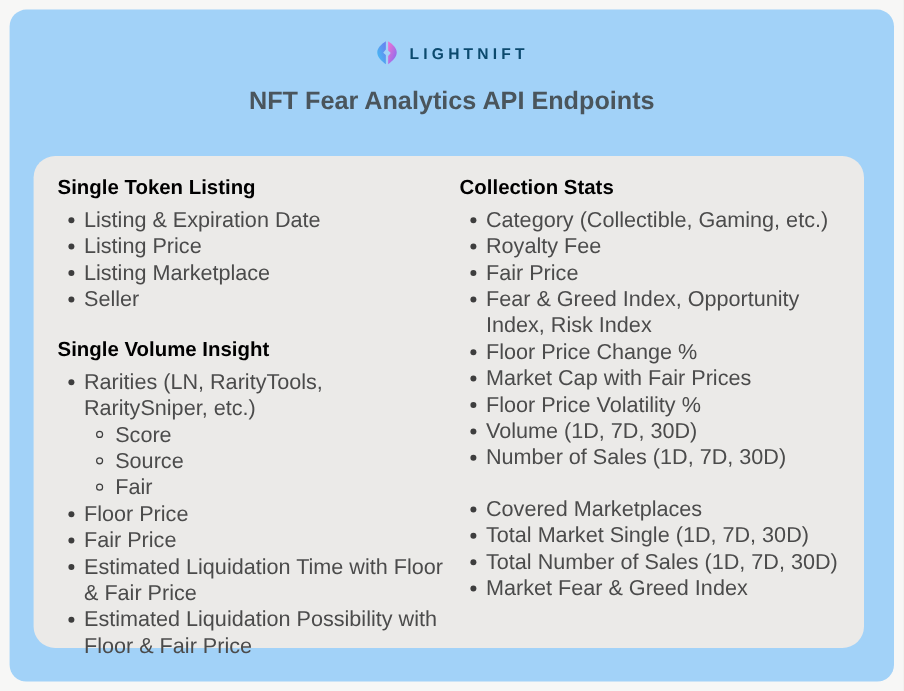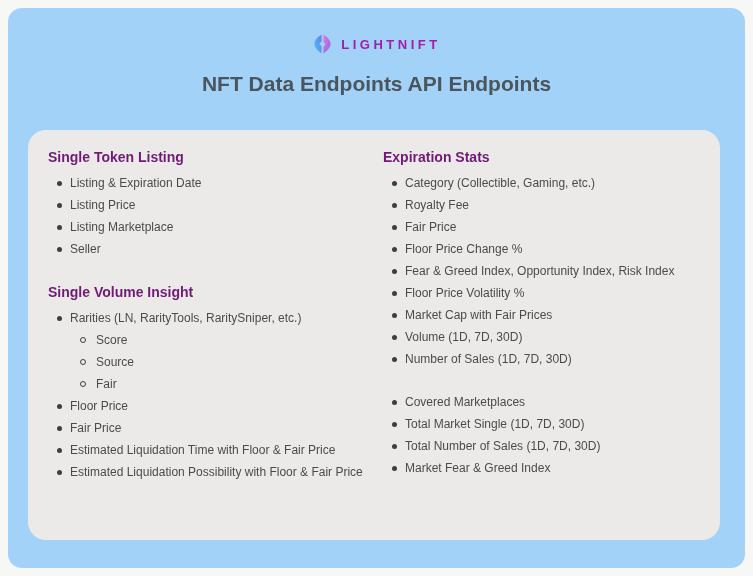--- a/index.html
+++ b/index.html
@@ -20,21 +20,21 @@
   .header { text-align: center; padding-top: 25px; }
   .logo {
     display: inline-flex;
     align-items: center;
     gap: 8px;
   }
   .logo-text {
     font-size: 13px;
     font-weight: bold;
     letter-spacing: 3.5px;
-    color: #a21caf;
+    color: #0c4a6e;
   }
   .page-title {
     margin: 13px 0 0 0;
     text-align: center;
     font-size: 21px;
     font-weight: bold;
     color: #4a555c;
   }
   .card {
     position: absolute;
@@ -44,33 +44,33 @@
     border-radius: 18px;
     padding: 16px 20px 16px 20px;
     display: grid;
     grid-template-columns: 325px 1fr;
     column-gap: 10px;
   }
   .column { min-width: 0; }
   .section + .section { margin-top: 21px; }
   .section-heading {
     margin: 0 0 4px 0;
-    font-size: 14px;
+    font-size: 17px;
     font-weight: bold;
     line-height: 22px;
-    color: #701a75;
+    color: #000000;
   }
   ul.list {
     list-style: none;
     margin: 0;
     padding: 0 0 0 22px;
   }
   ul.list li {
     position: relative;
-    font-size: 12px;
+    font-size: 18px;
     line-height: 22px;
     color: #4b4b4b;
   }
   li.item-l1::before {
     content: '';
     position: absolute;
     left: -13px; top: 8.5px;
     width: 5px; height: 5px;
     border-radius: 50%;
     background: #3e3e3e;
@@ -103,21 +103,21 @@
               <stop offset="0" stop-color="#f472d0"></stop>
               <stop offset="1" stop-color="#7e6bf2"></stop>
             </linearGradient>
           </defs>
           <path fill="url(#gL)" d="M10 1 C6 3.5 2.5 7 2.5 10.8 C2.5 14.6 6 18.3 10 20.9 L10 13 L7.7 11 L10 8.2 Z"></path>
           <path fill="url(#gR)" d="M12 1 C16 3.5 19.5 7 19.5 10.8 C19.5 14.6 16 18.3 12 20.9 L12 13.9 L14.3 11.2 L12 9 Z"></path>
         </svg>
       </span>
       <span class="logo-text">LIGHTNIFT</span>
     </div>
-    <h1 class="page-title">NFT Data Endpoints API Endpoints</h1>
+    <h1 class="page-title">NFT Fear Analytics API Endpoints</h1>
   </div>
 
   <div class="card">
     <div class="column">
         <section class="section">
           <h3 class="section-heading">Single Token Listing</h3>
           <ul class="list l1">
             <li class="item-l1">Listing &amp; Expiration Date</li>
             <li class="item-l1">Listing Price</li>
             <li class="item-l1">Listing Marketplace</li>
@@ -134,29 +134,29 @@
               </ul></li>
             <li class="item-l1">Floor Price</li>
             <li class="item-l1">Fair Price</li>
             <li class="item-l1">Estimated Liquidation Time with Floor &amp; Fair Price</li>
             <li class="item-l1">Estimated Liquidation Possibility with Floor &amp; Fair Price</li>
           </ul>
         </section>
       </div>
     <div class="column">
         <section class="section">
-          <h3 class="section-heading">Expiration Stats</h3>
+          <h3 class="section-heading">Collection Stats</h3>
           <ul class="list l1">
             <li class="item-l1">Category (Collectible, Gaming, etc.)</li>
             <li class="item-l1">Royalty Fee</li>
             <li class="item-l1">Fair Price</li>
+            <li class="item-l1">Fear &amp; Greed Index, Opportunity Index, Risk Index</li>
             <li class="item-l1">Floor Price Change %</li>
-            <li class="item-l1">Fear &amp; Greed Index, Opportunity Index, Risk Index</li>
+            <li class="item-l1">Market Cap with Fair Prices</li>
             <li class="item-l1">Floor Price Volatility %</li>
-            <li class="item-l1">Market Cap with Fair Prices</li>
             <li class="item-l1">Volume (1D, 7D, 30D)</li>
             <li class="item-l1">Number of Sales (1D, 7D, 30D)</li>
           </ul>
         </section>
         <section class="section">
           <ul class="list l1">
             <li class="item-l1">Covered Marketplaces</li>
             <li class="item-l1">Total Market Single (1D, 7D, 30D)</li>
             <li class="item-l1">Total Number of Sales (1D, 7D, 30D)</li>
             <li class="item-l1">Market Fear &amp; Greed Index</li>

